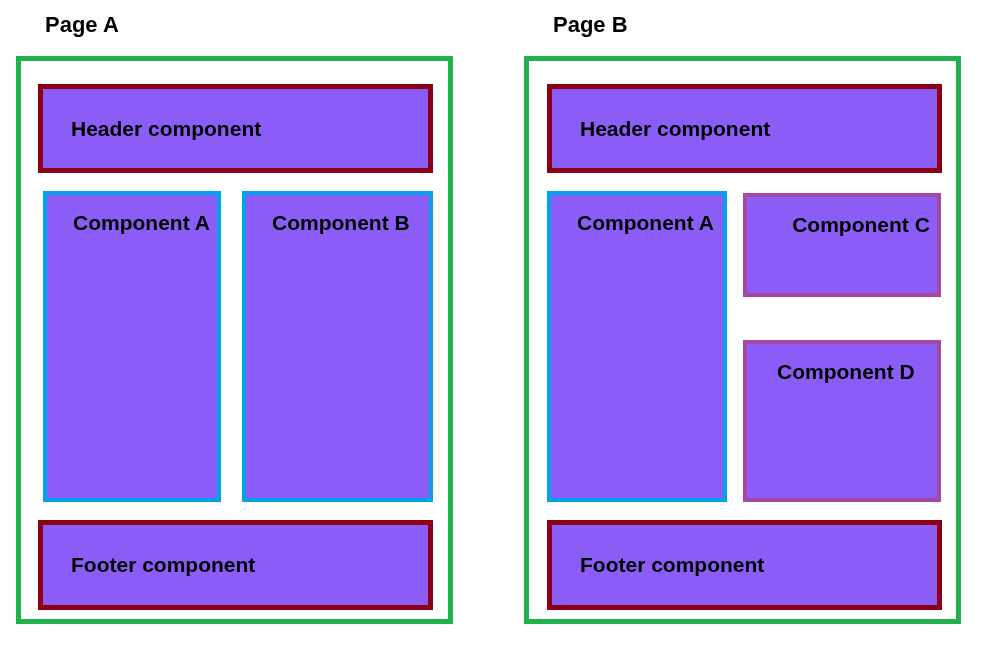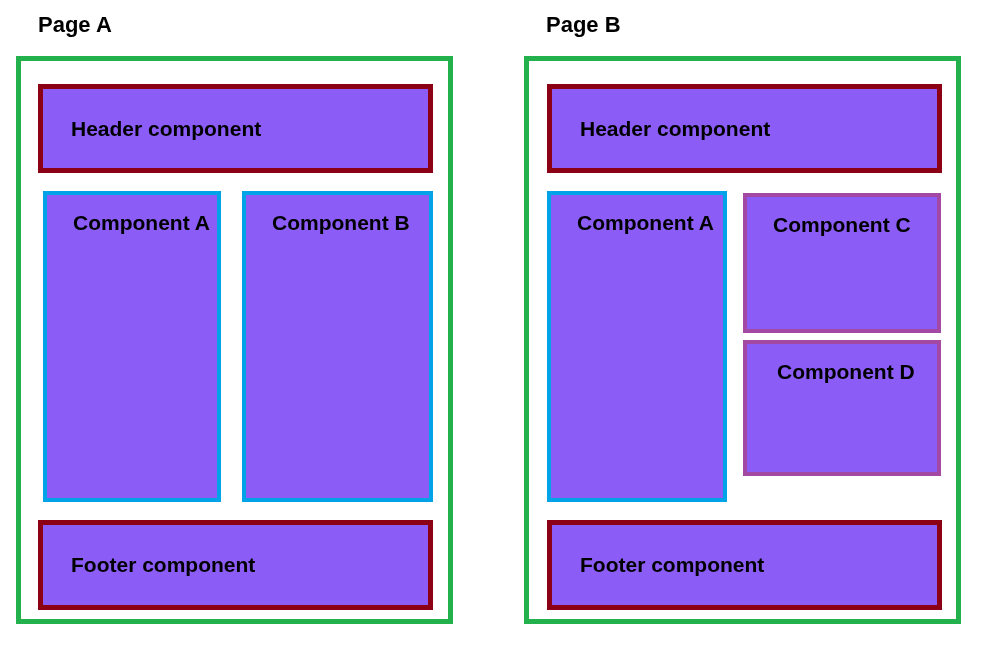--- a/index.html
+++ b/index.html
@@ -26,20 +26,21 @@
 
   
   .page-title {
     position: absolute;
     font-size: 22px;
     font-weight: bold;
     letter-spacing: 0px;
     line-height: 26px;
     color: #000000;
     white-space: nowrap;
+    margin-left: 7px;
   }
   #page-a-title { left: 38px; top: 12px; }
   #page-b-title { left: 546px; top: 12px; text-align: center; }
 
   
   .page-frame {
     position: absolute;
     box-sizing: border-box;
     border: 5px solid #22b14c;
     background: #ffffff;
@@ -73,22 +74,22 @@
 
   
   #page-a-header    { left: 17px;  top: 23px;  width: 395px; height: 89px; }
   #page-a-comp-a    { left: 22px;  top: 130px; width: 178px; height: 311px; }
   #page-a-comp-b    { left: 221px; top: 130px; width: 191px; height: 311px; }
   #page-a-footer    { left: 17px;  top: 459px; width: 395px; height: 90px; }
 
   
   #page-b-header    { left: 18px;  top: 23px;  width: 395px; height: 89px; }
   #page-b-comp-a    { left: 18px;  top: 130px; width: 180px; height: 311px; }
-  #page-b-comp-c    { left: 214px; top: 132px; width: 198px; height: 140px; }
-  #page-b-comp-d    { left: 214px; top: 279px; width: 198px; height: 136px; }
+  #page-b-comp-c    { left: 214px; top: 132px; width: 198px; height: 104px; text-align: center; }
+  #page-b-comp-d    { left: 214px; top: 279px; width: 198px; height: 162px; }
   #page-b-footer    { left: 18px;  top: 459px; width: 395px; height: 90px; }
 
   
   .bar-label {
     display: flex;
     align-items: center;
     height: 100%;
     padding-left: 28px;
     box-sizing: border-box;
     font-size: 21px;

